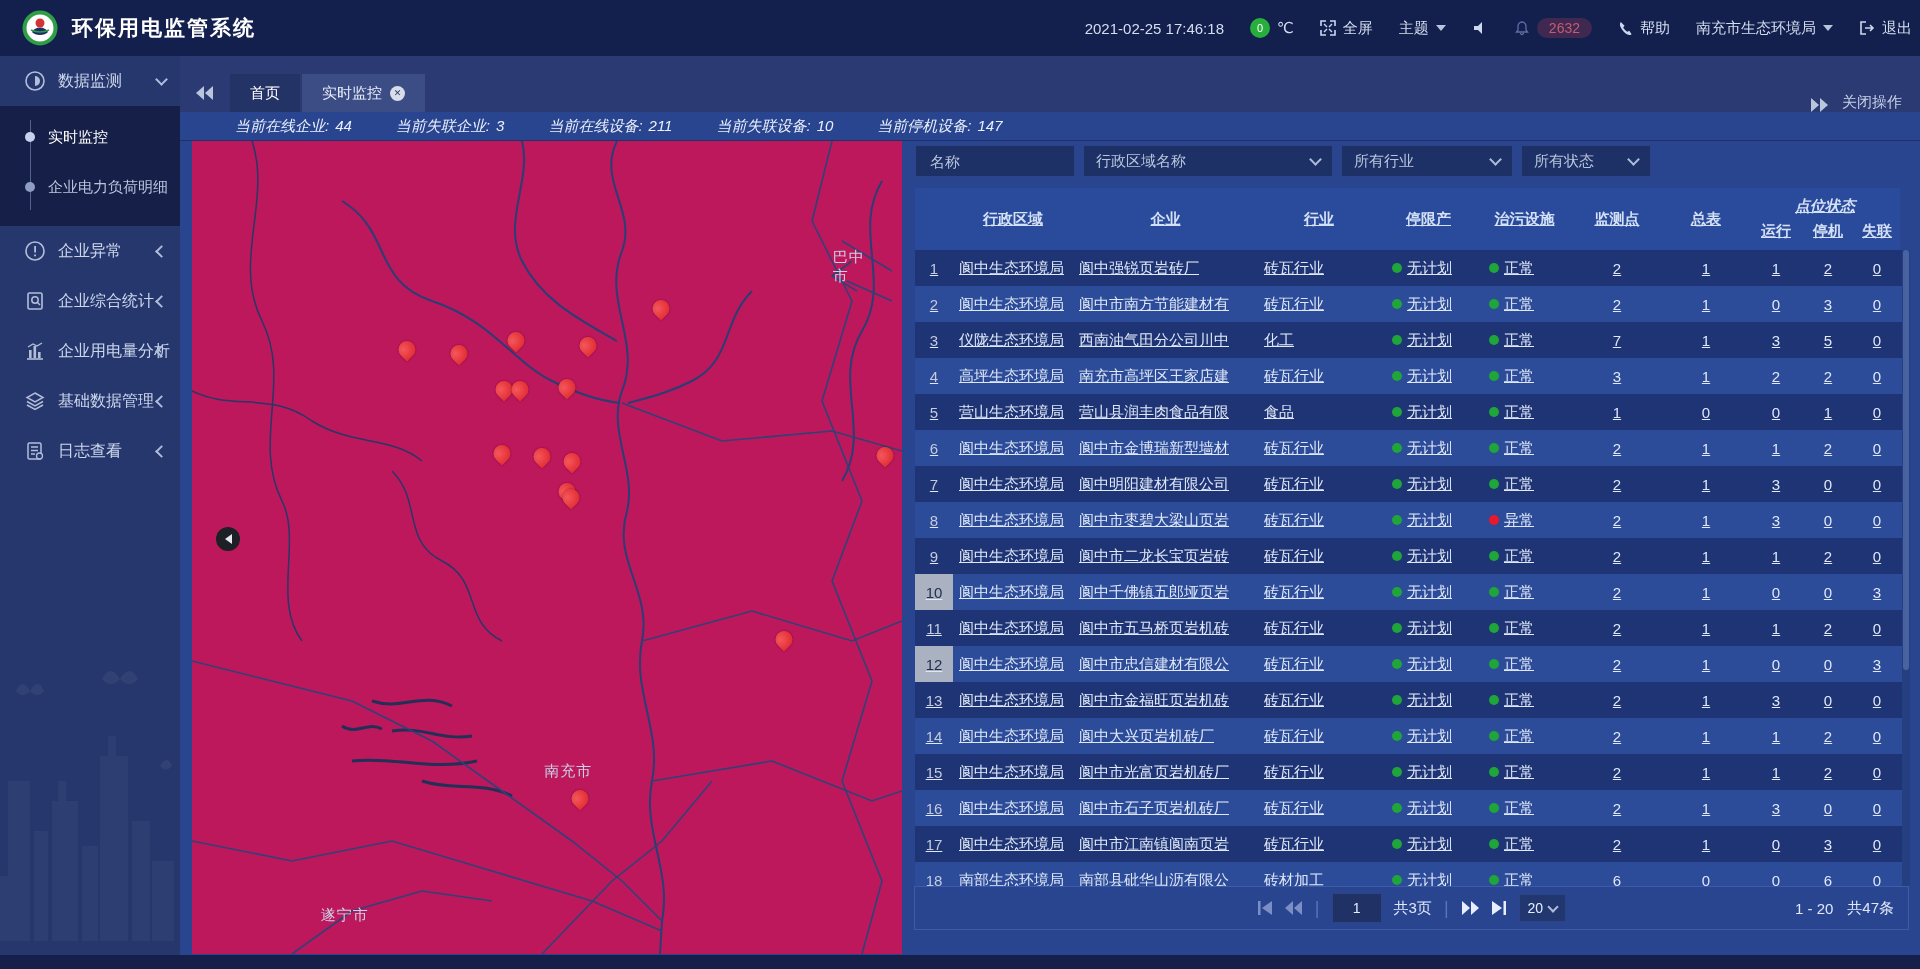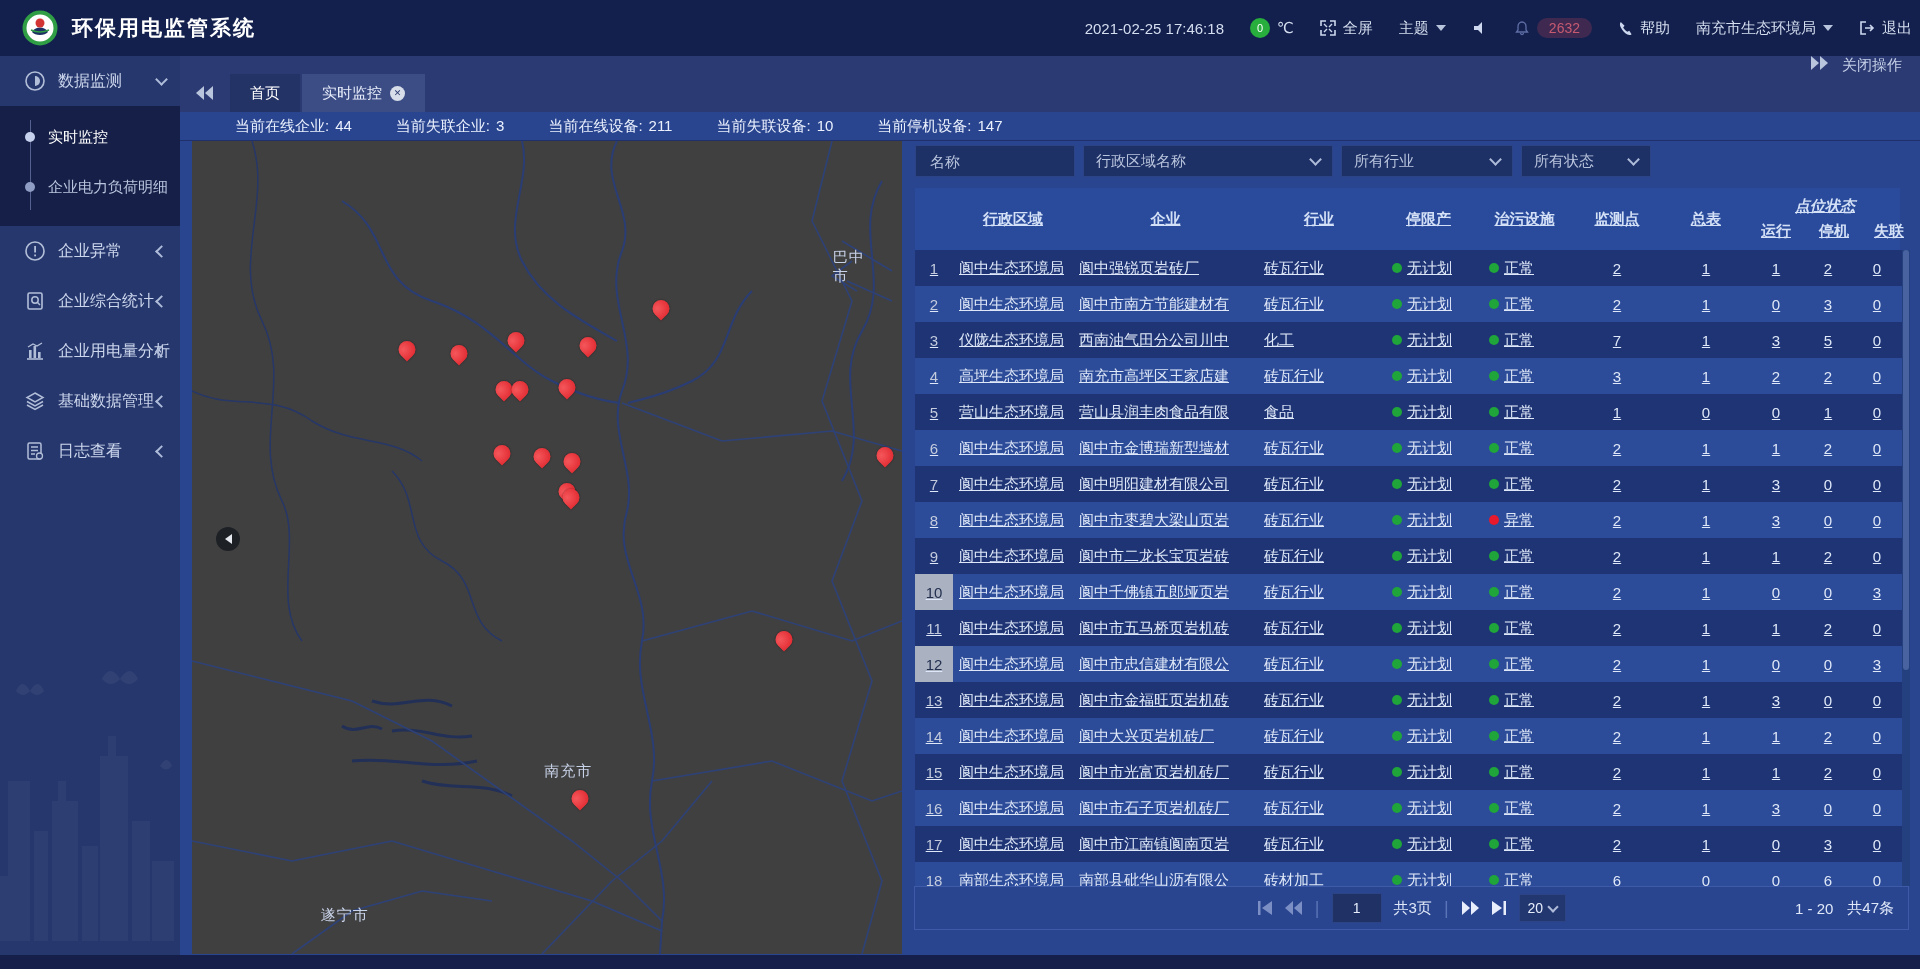--- a/index.html
+++ b/index.html
@@ -33,28 +33,28 @@
   .sub-item.active .dot{background:#c6d1ee;}
   .skyline{position:absolute;bottom:14px;left:0;width:180px;opacity:.5;}
   
   .tabbar{position:absolute;left:180px;top:56px;width:1740px;height:56px;background:#2b3a72;display:flex;align-items:flex-end;z-index:10;}
   .tab-backicon{height:38px;display:flex;align-items:center;padding:0 16px;cursor:pointer;}
   .tab{height:38px;display:flex;align-items:center;gap:8px;padding:0 20px;font-size:15px;color:#ffffff;
        background:#243366;margin-right:2px;cursor:pointer;}
   .tab.active{background:#3c4d86;color:#e9eefb;}
   .tab-close{width:15px;height:15px;border-radius:50%;background:#d7dde9;color:#2b3a70;font-size:9px;line-height:15px;
              text-align:center;font-weight:bold;}
-  .tab-right{margin-left:auto;display:flex;align-items:flex-start;gap:14px;height:56px;padding-right:18px;
+  .tab-right{margin-left:auto;display:flex;align-items:flex-end;gap:14px;height:56px;padding-right:18px;
              font-size:15px;color:#c6d0e8;cursor:pointer;}
   
   .statsbar{position:absolute;left:180px;top:112px;width:1740px;height:29px;background:#2a4590;
-            border-bottom:1px solid #20306a;display:flex;align-items:center;padding-left:55px;gap:44px;box-sizing:border-box;z-index:9;}
+            border-bottom:1px solid #20306a;display:flex;align-items:center;padding-left:55px;gap:44px;box-sizing:border-box;z-index:9;font-style:italic;}
   .stat-item{font-size:15px;color:#eaf1fd;display:flex;gap:6px;}
   
-  .map{position:absolute;left:192px;top:141px;width:710px;height:813px;background:#404040;overflow:hidden;}
+  .map{position:absolute;left:192px;top:141px;width:710px;height:813px;background:#be185d;overflow:hidden;}
   .roads{position:absolute;left:0;top:0;width:710px;height:813px;}
   .city-label{position:absolute;font-size:15px;color:#c8d2e8;transform:translate(-50%,-50%);letter-spacing:1px;}
   .pin{position:absolute;width:17px;height:17px;transform:translate(-50%,-100%) rotate(-45deg);
        border-radius:50% 50% 50% 0;background:radial-gradient(circle at 35% 35%, #f4575b, #dd2028);
        box-shadow:0 0 2px rgba(0,0,0,.5);cursor:pointer;}
   .collapse-handle{position:absolute;left:216px;top:527px;width:24px;height:24px;border-radius:50%;background:#1d2025;
                    display:flex;align-items:center;justify-content:center;z-index:15;cursor:pointer;}
   .collapse-handle .tri{width:0;height:0;border-top:5px solid transparent;border-bottom:5px solid transparent;border-right:7px solid #e6e9f0;}
   
   .rpanel{position:absolute;left:915px;top:141px;width:995px;height:789px;}
@@ -68,21 +68,21 @@
   .fb-name{width:160px;}
   .fb-region{width:250px;cursor:pointer;}
   .fb-industry{width:172px;cursor:pointer;}
   .fb-status{width:130px;cursor:pointer;}
   
   .tgrid{display:grid;grid-template-columns:38px 120px 185px 122px 97px 95px 90px 88px 52px 52px 46px;text-decoration:underline;}
   .thead{position:absolute;left:0;top:47px;width:985px;height:62px;background:#2a4b9c;color:#d3e0f6;font-size:15px;font-weight:bold;}
   .thead .hcell{display:flex;align-items:center;justify-content:center;height:62px;}
   .hgroup{grid-column:span 3;display:flex;flex-direction:column;justify-content:center;align-items:center;height:62px;}
   .hgroup .gtitle{font-style:italic;margin-bottom:6px;}
-  .hgroup .gsubs{display:grid;grid-template-columns:52px 52px 46px;width:150px;gap:6px;}
+  .hgroup .gsubs{display:grid;grid-template-columns:52px 52px 46px;width:150px;}
   .hgroup .gsubs div{text-align:center;}
   .tbody{position:absolute;left:0;top:109px;width:995px;height:636px;overflow:hidden;}
   .trow{height:36px;color:#dfe8f8;font-size:15px;background:#1e3474;cursor:pointer;}
   .trow.alt{background:#2c4b98;}
   .tcell{display:flex;align-items:center;height:36px;overflow:hidden;white-space:nowrap;}
   .c-num{justify-content:center;color:#c3cbdd;}
   .c-num.sel{background:#aab2c2;color:#23304f;}
   .c-center{justify-content:center;}
   .c-left{padding-left:6px;}
   .sdot{width:10px;height:10px;border-radius:50%;margin-right:5px;flex:0 0 auto;}

